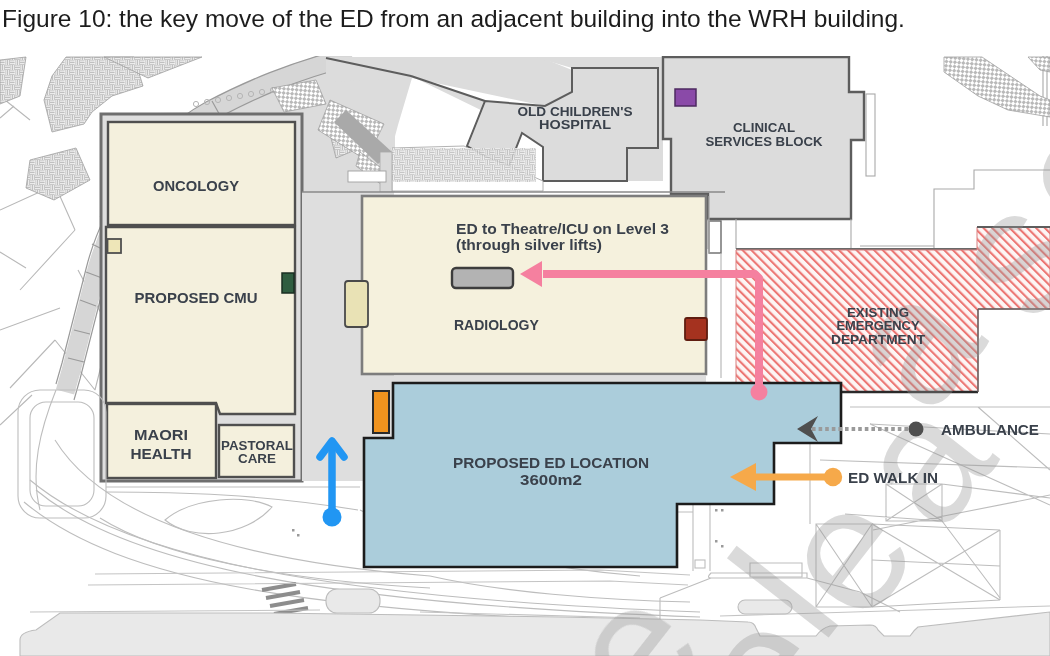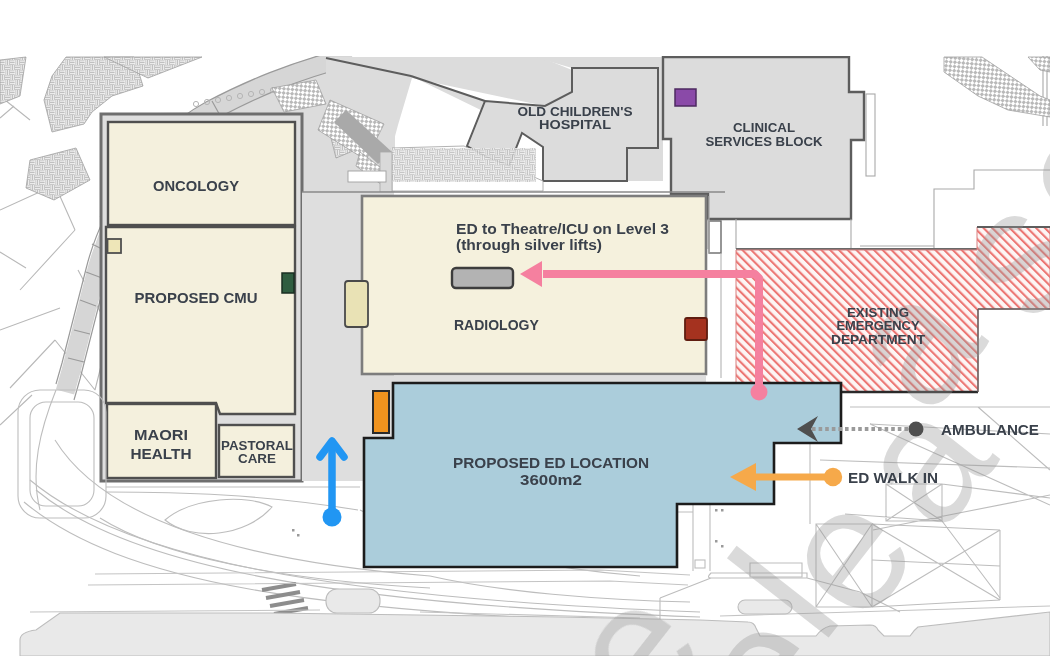--- a/index.html
+++ b/index.html
@@ -4,20 +4,21 @@
 <style>
   html,body{margin:0;padding:0;background:#ffffff;}
   #page{position:relative;width:1050px;height:656px;overflow:hidden;background:#fff;
         font-family:"Liberation Sans", sans-serif;}
   #title{position:absolute;left:2px;top:5px;font-size:24.5px;font-weight:normal;color:#1c1c1c;
          white-space:nowrap;}
 </style>
 </head>
 <body>
 <div id="page">
+  <div id="title">Figure 10: the key move of the ED from an adjacent building into the WRH building.</div>
   <svg id="map" width="1050" height="600" viewBox="0 56 1050 600" style="position:absolute;left:0;top:56px;">
     <defs>
       <pattern id="redhatch" width="6.2" height="6.2" patternUnits="userSpaceOnUse" patternTransform="rotate(-45)">
         <rect width="6.2" height="6.2" fill="#fdf5f4"></rect>
         <rect x="0" y="0" width="2.1" height="6.2" fill="#ec7673"></rect>
       </pattern>
       <pattern id="weave" width="10" height="10" patternUnits="userSpaceOnUse">
         <rect width="10" height="10" fill="#ffffff"></rect>
         <path d="M0,0.9 H4.7 M0,2.6 H4.7 M0,4.3 H4.7" stroke="#9b9b9b" stroke-width="0.7"></path>
         <path d="M5.9,0 V5 M7.6,0 V5 M9.3,0 V5" stroke="#9b9b9b" stroke-width="0.7"></path>

